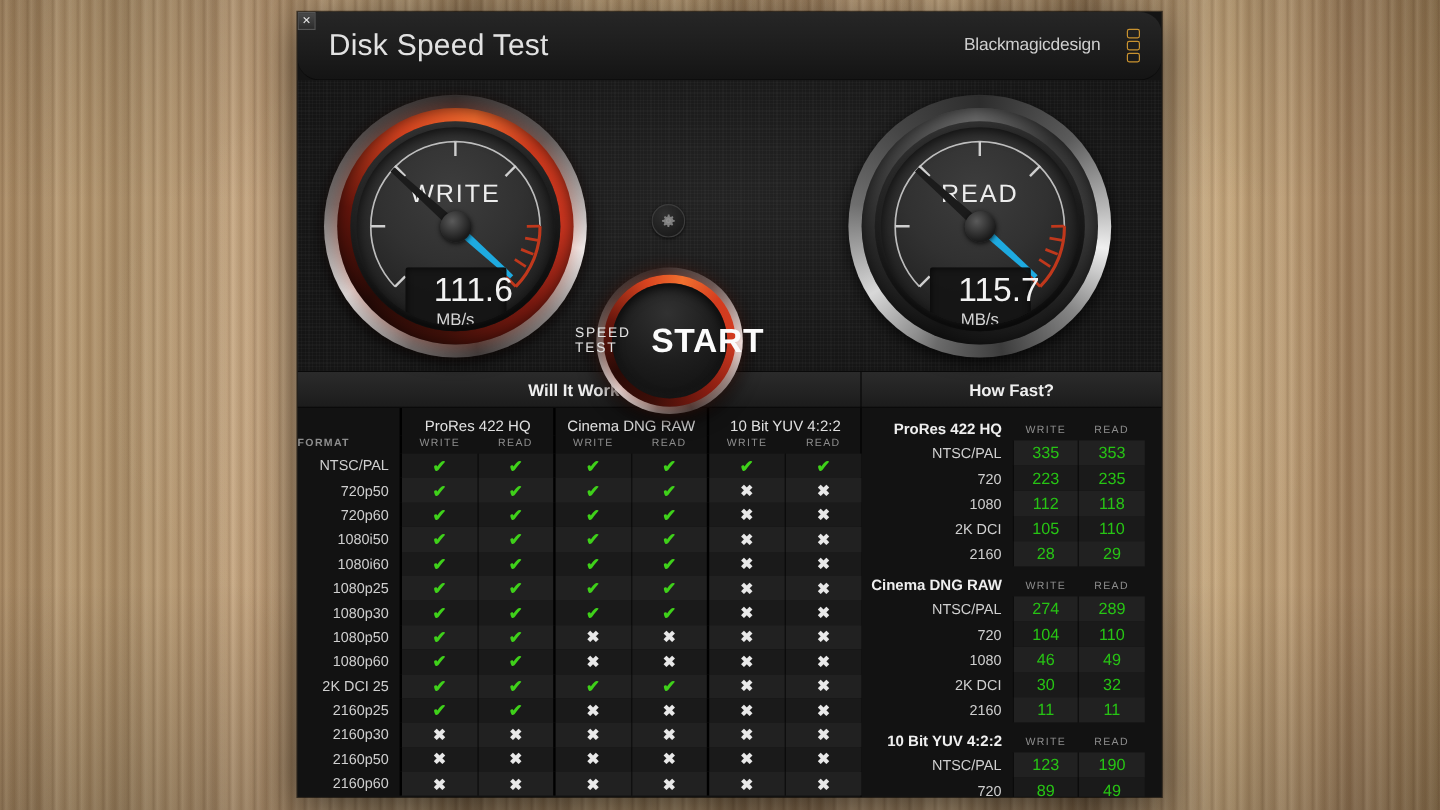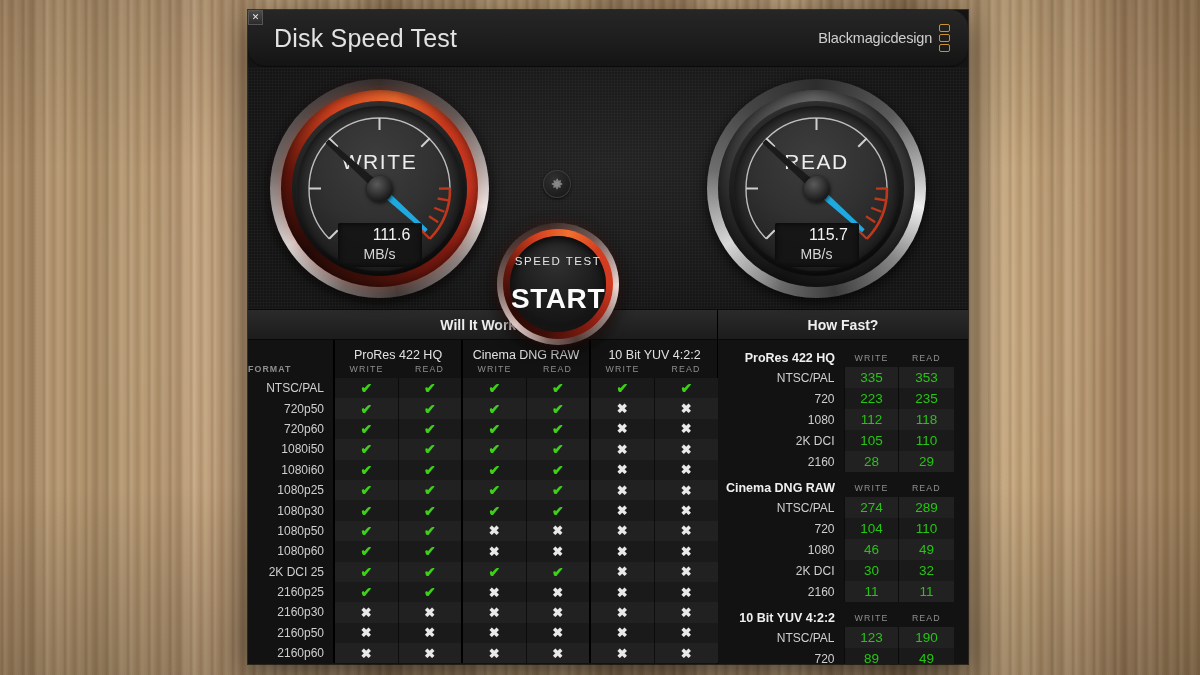--- a/index.html
+++ b/index.html
@@ -77,21 +77,21 @@
     background: linear-gradient(180deg, #262626 0%, #1d1d1d 55%, #141414 100%);
     border-bottom: 1px solid #0b0b0b;
     display: flex; align-items: center; justify-content: space-between;
     padding: 0 18px 0 26px;
     border-radius: 18px;
   }
   .app-title {
     color: #e2e2e2; font-size: 25px; font-weight: 400;
     letter-spacing: 0.2px;
   }
-  .brand { display: flex; align-items: center; gap: 7px; }
+  .brand { display: flex; align-items: center; gap: 22px; }
   .brand-text {
     color: #cfcfcf; font-size: 14.5px; letter-spacing: -0.2px;
   }
   .brand-mark { display: flex; flex-direction: column; gap: 2px; }
   .brand-mark i {
     display: block; width: 11px; height: 8px;
     border: 1.6px solid #c9922f; border-radius: 2px;
   }
 
   
@@ -155,21 +155,21 @@
     text-align: center; color: #ededed;
     font-size: 21px; letter-spacing: 1.6px; font-weight: 400;
   }
   .readout {
     position: absolute; left: 50%; transform: translateX(-50%);
     top: 117px; width: 84px; padding: 4px 0 5px;
     background: rgba(20,20,20,0.93);
     border-radius: 2px; text-align: center;
     box-shadow: inset 0 0 6px rgba(0,0,0,0.8);
   }
-  .readout .val { display: block; color: #f2f2f2; font-size: 16px; font-weight: 400; line-height: 1.05; margin-left: 24px; }
+  .readout .val { display: block; color: #f2f2f2; font-size: 28px; font-weight: 400; line-height: 1.05; margin-left: 24px; }
   .readout .unit { display: block; color: #d6d6d6; font-size: 14px; font-weight: normal; margin-top: 2px; }
 
   
   .hub {
     position: absolute; left: 50%; top: 50%;
     width: 26px; height: 26px; margin: -13px 0 0 -13px;
     border-radius: 50%;
     background: radial-gradient(circle at 38% 32%, #5a5a5a, #1a1a1a 70%);
     box-shadow: 0 1px 4px rgba(0,0,0,0.8);
     z-index: 6;
@@ -198,21 +198,21 @@
     position: absolute; inset: 6px; border-radius: 50%;
     background: conic-gradient(from 90deg,
       #d03a20 0deg, #8a1d11 50deg, #3d0e08 105deg, #2a0a06 150deg,
       #6b170d 200deg, #d8431f 248deg, #f2702f 282deg, #d43c1e 320deg, #d03a20 360deg);
     box-shadow: 0 0 16px rgba(214,62,30,0.45);
   }
   .start-inner {
     position: absolute; inset: 13px; border-radius: 50%;
     background: radial-gradient(circle at 48% 26%, #313131 0%, #1d1d1d 48%, #0d0d0d 100%);
     box-shadow: inset 0 3px 10px rgba(0,0,0,0.85), inset 0 -2px 6px rgba(255,255,255,0.05);
-    display: flex; flex-direction: column; align-items: center; justify-content: center;
+    display: flex; flex-direction: row; align-items: center; justify-content: center;
     gap: 17px;
   }
   .start-sub { color: #e4e4e4; font-size: 11.5px; letter-spacing: 1.5px; font-weight: 400; }
   .start-main { color: #fbfbfb; font-size: 28px; letter-spacing: 0.6px; font-weight: bold; line-height: 1.05; }
 
   
   .panels { display: flex; height: 354px; background: #121212; }
   .panel-left { width: 470px; border-right: 1px solid #000; }
   .panel-right { flex: 1; }
 

